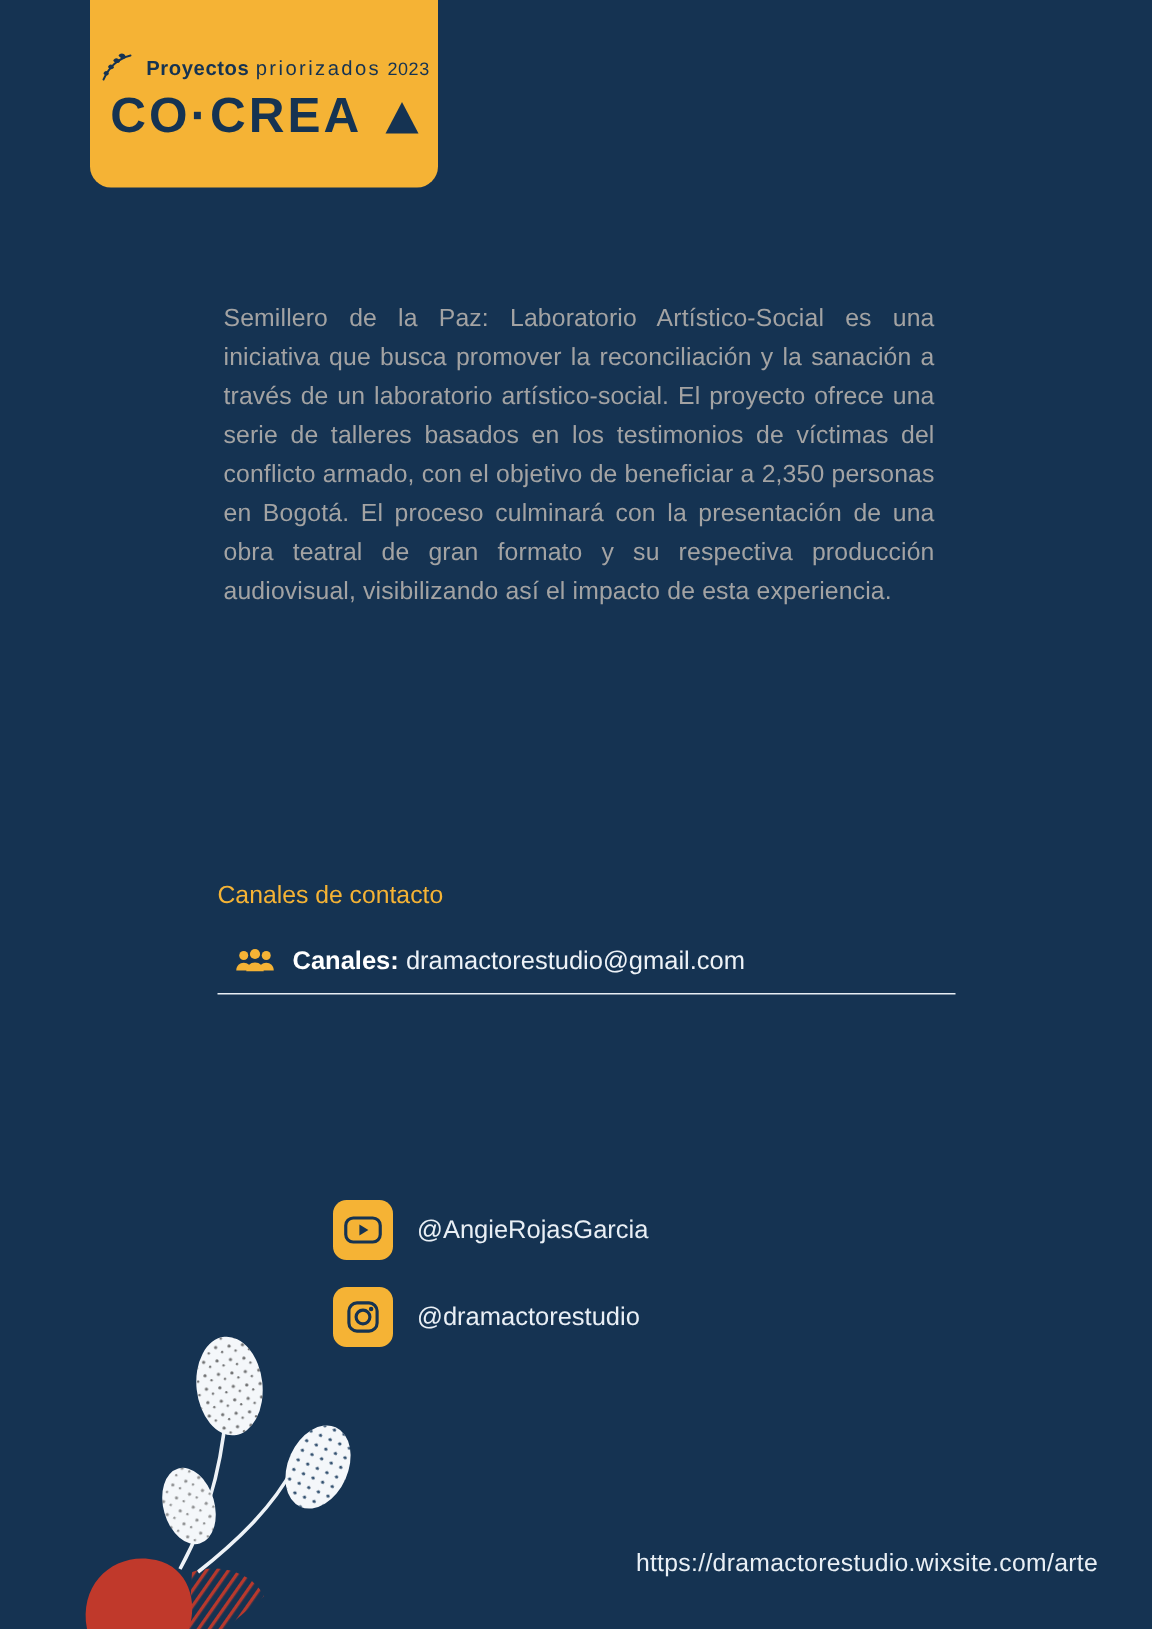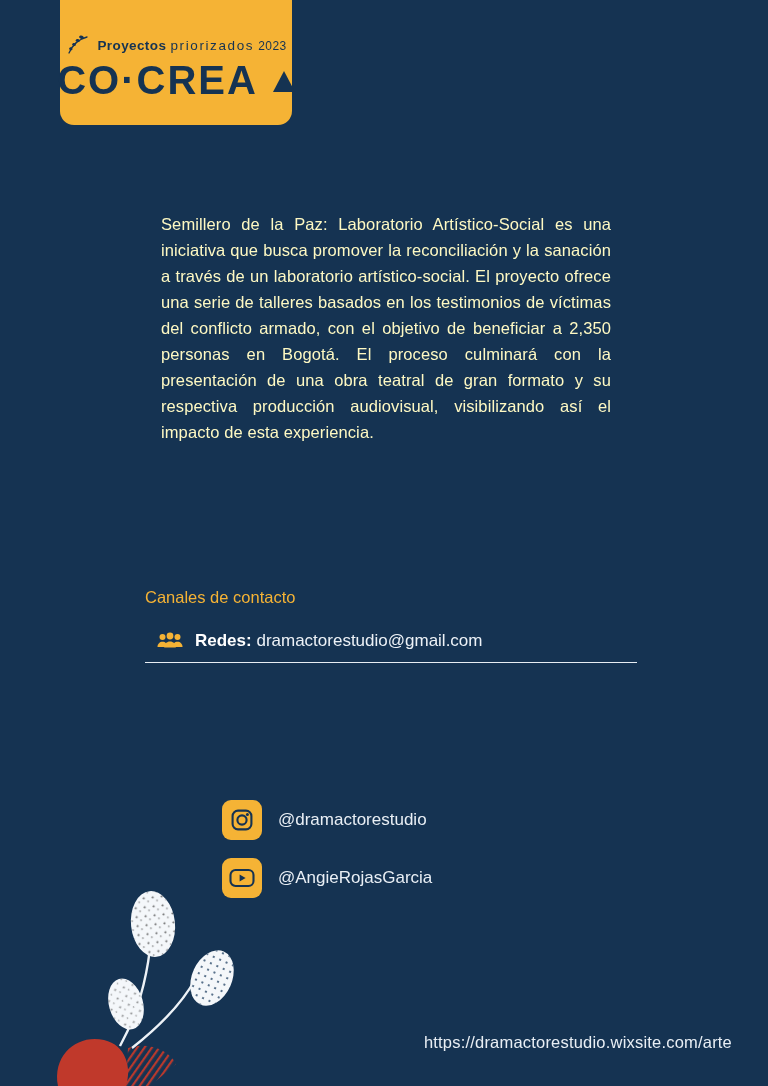--- a/index.html
+++ b/index.html
@@ -59,21 +59,21 @@
   .logo-top-text .thin {
     font-weight: normal;
     letter-spacing: 1.6px;
   }
   .logo-top-text .year {
     font-weight: normal;
     font-size: 12px;
   }
   .logo-main {
     margin-top: 2px;
-    font-size: 40px;
+    font-size: 33px;
     font-weight: bold;
     color: #153352;
     letter-spacing: 2px;
     display: flex;
     align-items: center;
     justify-content: center;
     gap: 19px;
   }
   .tri {
     display: inline-block;
@@ -95,25 +95,25 @@
     width: 482px;
   }
   .section-title {
     color: #F5B335;
     font-weight: bold;
     font-size: 16.5px;
     letter-spacing: 0.2px;
     margin: 0 0 18px 0;
   }
   .desc-paragraph {
-    color: #fef9c3;
+    color: #a3a3a3;
     font-size: 16.5px;
     line-height: 26px;
     text-align: justify;
-    margin: 16px;
+    margin: 4px;
     letter-spacing: 0.1px;
   }
 
   
   .contact-block {
     position: absolute;
     left: 145px;
     top: 588px;
     width: 492px;
   }
@@ -245,47 +245,47 @@
           <circle cx="5.5" cy="6" r="3"></circle>
             <path d="M0.5 16 c0-3.2 2.3-5.2 5-5.2 s5 2 5 5.2z"></path>
           <circle cx="13" cy="5" r="3.4"></circle>
             <path d="M7.2 16.5 c0-3.6 2.6-5.9 5.8-5.9 s5.8 2.3 5.8 5.9z"></path>
           <circle cx="20.5" cy="6" r="3"></circle>
             <path d="M15.5 16 c0-3.2 2.3-5.2 5-5.2 s5 2 5 5.2z"></path>
         </g>
       </svg>
     </span>
     <span class="contact-text">
-      <b>Redes:</b>
+      <b>Canales:</b>
       <span class="val">dramactorestudio@gmail.com</span>
     </span>
   </div>
 
 
 </div>
 
 <div class="social-block">
+  <div class="social-row">
+    <span class="social-badge">
+      <svg width="26" height="20" viewBox="0 0 26 20">
+        <rect x="1.5" y="2" width="23" height="16" rx="5" fill="none" stroke="#153352" stroke-width="2.1"></rect>
+        <path d="M10.6 6.4 L16.6 10 L10.6 13.6 Z" fill="#153352"></path>
+      </svg>
+    </span>
+    <span class="social-handle">@AngieRojasGarcia</span>
+  </div>
   <div class="social-row">
     <span class="social-badge">
       <svg width="24" height="24" viewBox="0 0 24 24">
         <rect x="2.6" y="2.6" width="18.8" height="18.8" rx="5.4" fill="none" stroke="#153352" stroke-width="2.1"></rect>
         <circle cx="12" cy="12" r="4.6" fill="none" stroke="#153352" stroke-width="2.1"></circle>
         <circle cx="17.4" cy="6.6" r="1.5" fill="#153352"></circle>
       </svg>
     </span>
     <span class="social-handle">@dramactorestudio</span>
-  </div>
-  <div class="social-row">
-    <span class="social-badge">
-      <svg width="26" height="20" viewBox="0 0 26 20">
-        <rect x="1.5" y="2" width="23" height="16" rx="5" fill="none" stroke="#153352" stroke-width="2.1"></rect>
-        <path d="M10.6 6.4 L16.6 10 L10.6 13.6 Z" fill="#153352"></path>
-      </svg>
-    </span>
-    <span class="social-handle">@AngieRojasGarcia</span>
   </div>
 </div>
 
 <div class="deco">
   <svg width="300" height="200" viewBox="0 0 300 200">
     <defs>
       <pattern id="dots" width="7" height="7" patternUnits="userSpaceOnUse">
         <circle cx="2" cy="2" r="1.1" fill="#1d3e60"></circle>
       </pattern>
       <pattern id="lines" width="6" height="6" patternUnits="userSpaceOnUse" patternTransform="rotate(35)">

